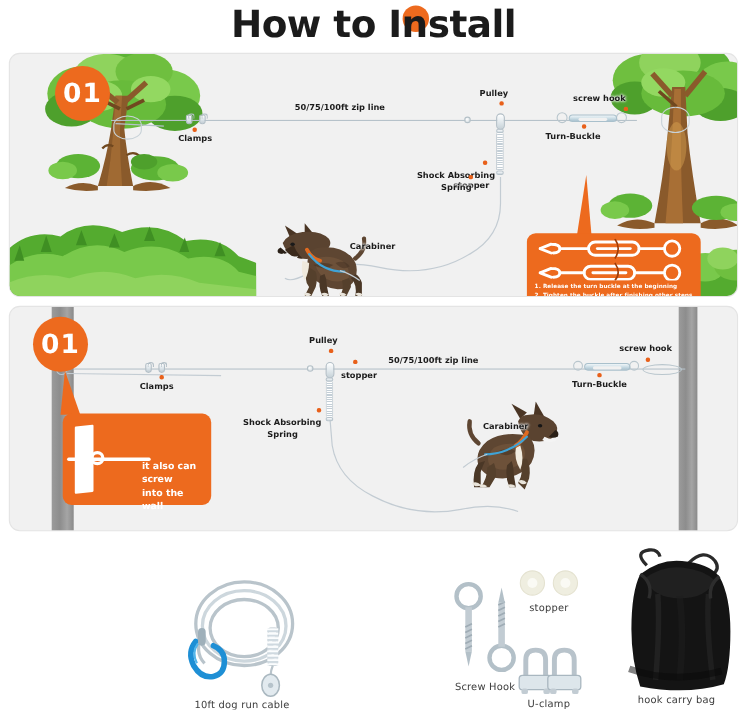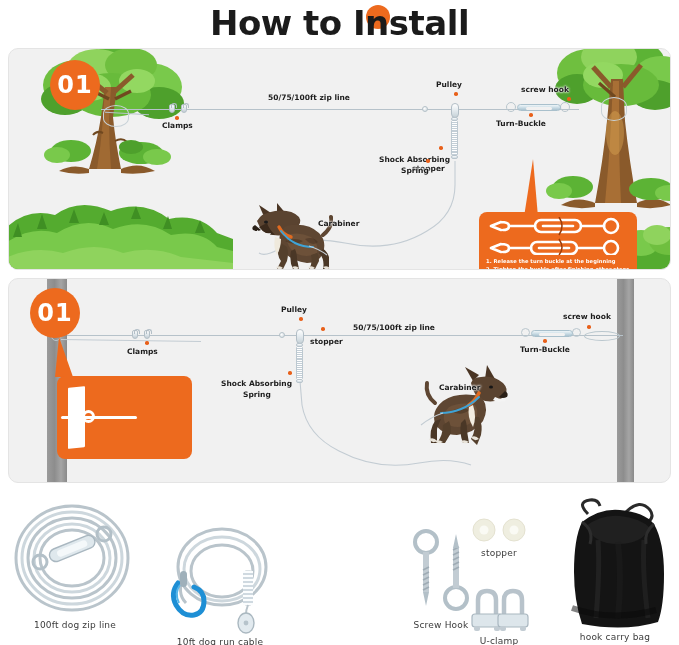--- a/index.html
+++ b/index.html
@@ -453,45 +453,29 @@
         <path d="M26 48 Q14 52 4 60" fill="none" stroke="#c3ccd3" stroke-width="1.1"></path>
       </svg>
     </div>
     <div class="lbl" style="left:430px; top:104px;">Carabiner</div>
 
     <div class="callout-tail" style="left:46px;top:58px;border-left:4px solid transparent;border-right:14px solid transparent;border-bottom:40px solid #ED6A1E;"></div>
     <div class="callout" id="callout-wall" style="left:48px; top:97px; width:135px; height:83px;">
       <div class="wall-plate"></div>
       <div class="wall-screw"></div>
       <div class="wall-eye"></div>
+      <div class="wall-text">
+        <div>it also can screw</div>
+        <div>into the wall</div>
+      </div>
     </div>
   </div>
 
   <div class="products">
 
-    <div class="prod" style="left:10px; top:8px; width:130px;">
-      <div class="art">
-        <svg width="130" height="118" viewBox="0 0 130 118">
-          <g fill="none" stroke="#b9c4cb" stroke-width="3">
-            <ellipse cx="62" cy="58" rx="56" ry="52"></ellipse>
-            <ellipse cx="62" cy="58" rx="50" ry="46" stroke="#cdd7dd"></ellipse>
-            <ellipse cx="62" cy="58" rx="44" ry="40" stroke="#b9c4cb"></ellipse>
-            <ellipse cx="62" cy="58" rx="38" ry="34" stroke="#cdd7dd"></ellipse>
-            <ellipse cx="62" cy="58" rx="32" ry="28" stroke="#b9c4cb"></ellipse>
-          </g>
-          <g>
-            <rect x="38" y="42" width="48" height="13" rx="6.5" fill="#dfe8ed" stroke="#a9b7c0" stroke-width="1.4" transform="rotate(-22 62 48)"></rect>
-            <rect x="46" y="45" width="32" height="7" rx="3.5" fill="#f4f8fa" transform="rotate(-22 62 48)"></rect>
-            <circle cx="30" cy="62" r="7" fill="none" stroke="#b3c0c8" stroke-width="3"></circle>
-            <circle cx="94" cy="34" r="7" fill="none" stroke="#b3c0c8" stroke-width="3"></circle>
-          </g>
-        </svg>
-      </div>
-      <div class="cap" style="margin-top:2px;">100ft dog zip line</div>
-    </div>
 
     <div class="prod" style="left:160px; top:33px; width:120px;">
       <div class="art">
         <svg width="120" height="110" viewBox="0 0 120 110">
           <g fill="none" stroke="#b9c4cb" stroke-width="3">
             <ellipse cx="62" cy="42" rx="44" ry="38"></ellipse>
             <ellipse cx="62" cy="44" rx="38" ry="32" stroke="#cdd7dd"></ellipse>
             <ellipse cx="62" cy="46" rx="31" ry="26" stroke="#b9c4cb"></ellipse>
           </g>
           <path d="M24 50 Q16 68 26 78" fill="none" stroke="#b9c4cb" stroke-width="3"></path>

